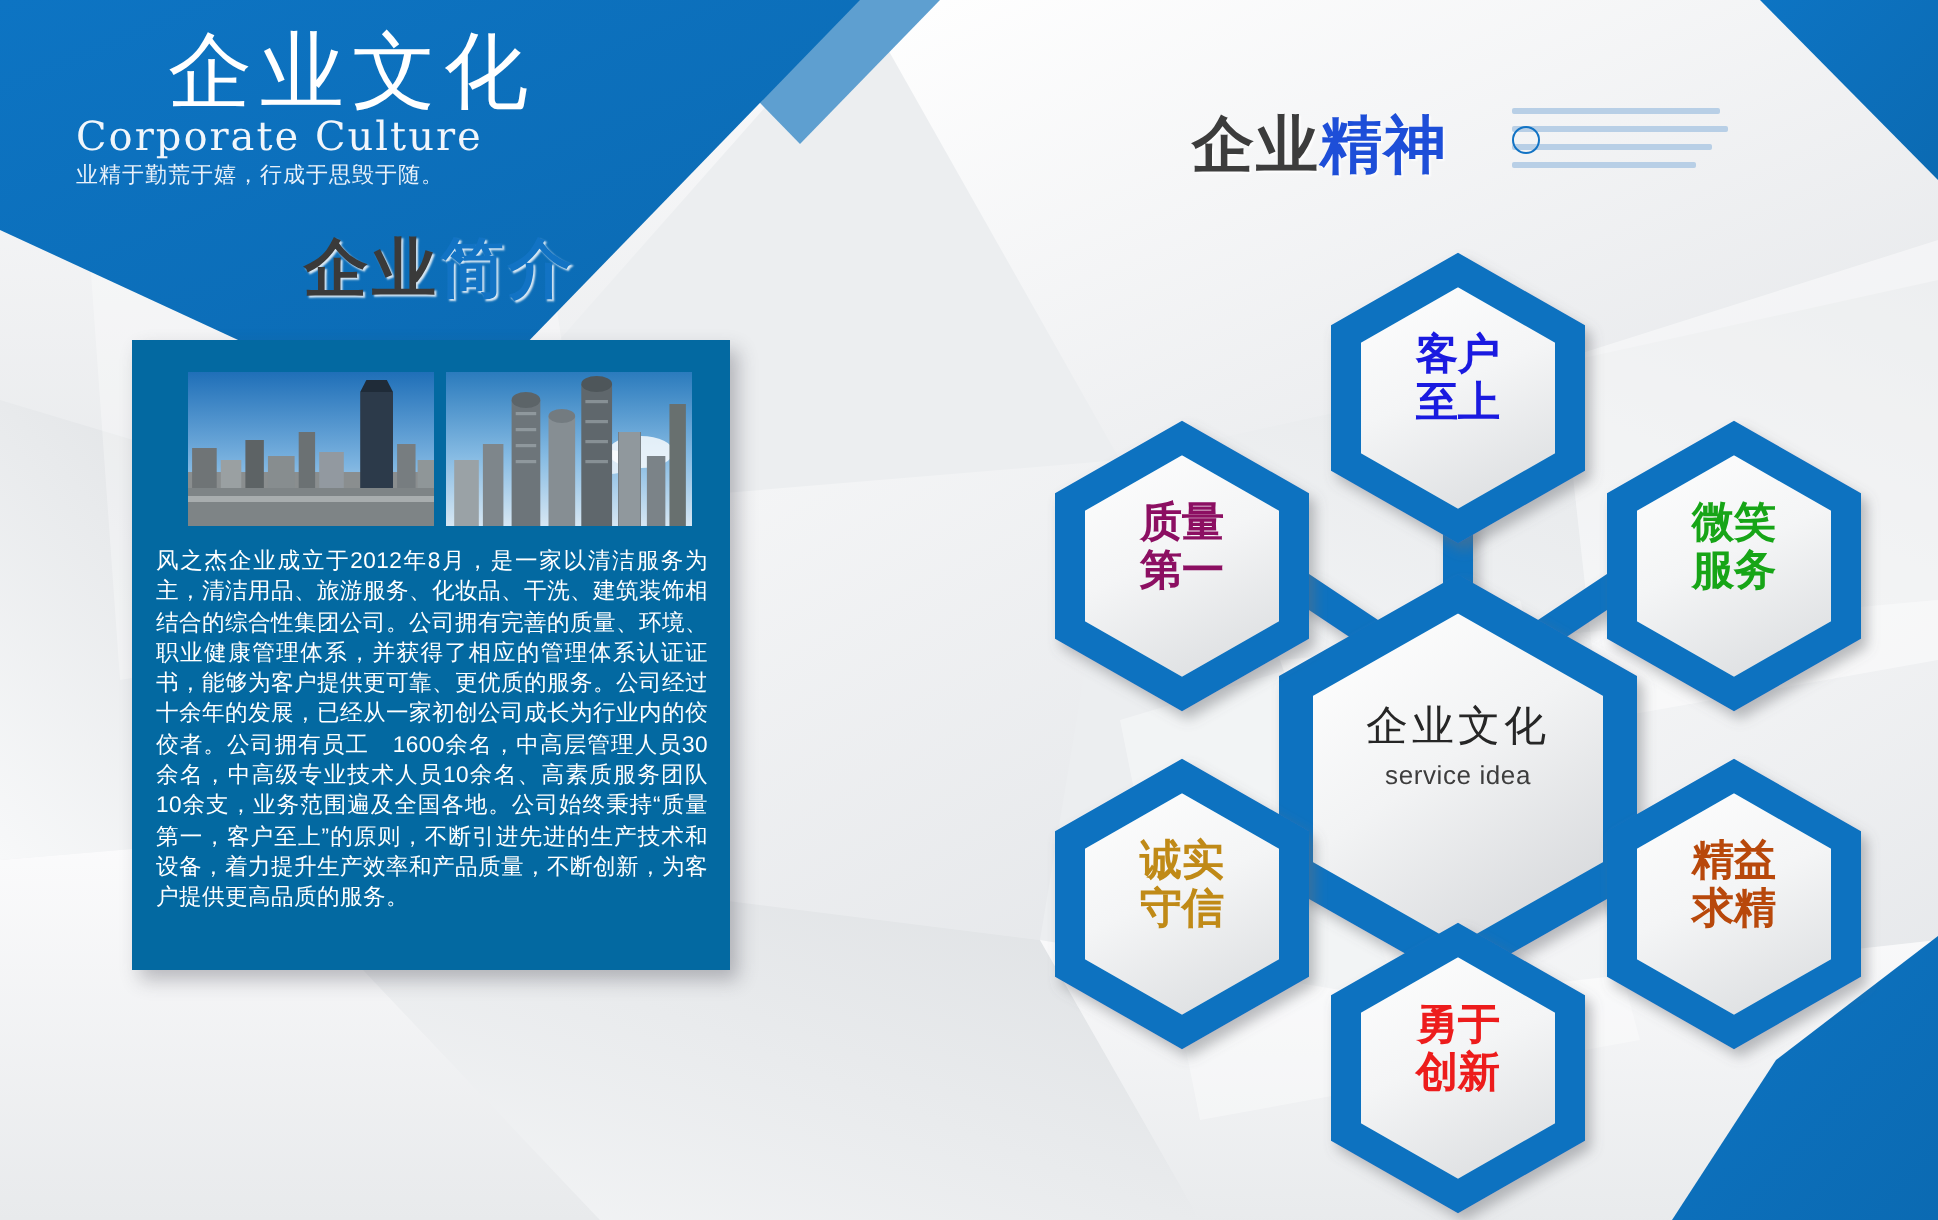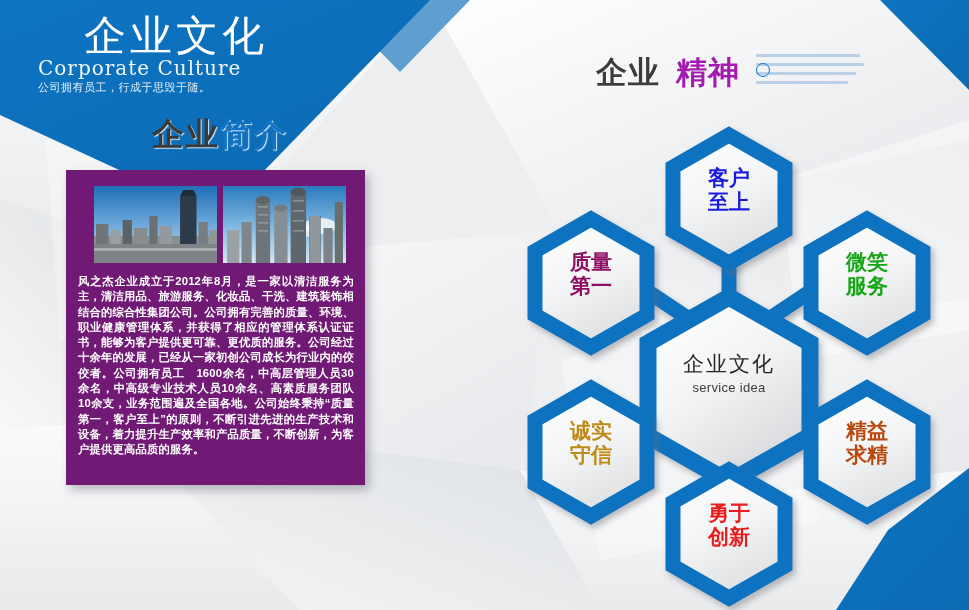--- a/index.html
+++ b/index.html
@@ -39,42 +39,41 @@
     position:absolute;left:152px;top:113px;
     font-size:32px;font-weight:bold;letter-spacing:2px;white-space:nowrap;
     text-shadow:1px 1px 1px rgba(255,255,255,.85);
   }
   .intro-heading .k{color:#3a3a3a;}
   .intro-heading .b{color:#1273c4;}
 
   
   .card{
     position:absolute;left:66px;top:170px;width:299px;height:315px;
-    background:#701a75;
+    background:#0369a1;
     box-shadow:4px 5px 9px rgba(60,60,70,.32);
-    font-weight:bold;
   }
   .card-photos{position:absolute;left:28px;top:16px;width:252px;height:77px;display:flex;gap:6px;}
   .photo{position:relative;flex:1;overflow:hidden;background:#1b3d63;}
   .photo svg{display:block;width:100%;height:100%;}
   .card-text{
     position:absolute;left:12px;top:104px;width:276px;
     font-size:11.3px;line-height:15.3px;color:#ffffff;
     text-align:justify;text-justify:inter-ideograph;
     letter-spacing:.2px;
   }
 
   
   .spirit{position:absolute;left:596px;top:52px;width:330px;height:60px;}
   .spirit-cn{
     position:absolute;left:0;top:0;font-size:31px;font-weight:bold;letter-spacing:1px;
     white-space:nowrap;text-shadow:1px 1px 1px rgba(255,255,255,.8);
   }
   .spirit-cn .k{color:#3c3c3c;}
-  .spirit-cn .b{color:#a21caf;margin-left:16px;}
+  .spirit-cn .b{color:#1d4ed8;}
   .spirit-dot{
     position:absolute;left:160px;top:11px;width:12px;height:12px;border-radius:50%;
     border:1.6px solid #1273c4;
   }
   .spirit-en{
     position:absolute;left:4px;top:39px;font-size:18px;letter-spacing:4.5px;
     color:#1273c4;font-weight:bold;white-space:nowrap;
   }
   .spirit-deco{
     position:absolute;left:160px;top:2px;width:110px;height:30px;
@@ -149,21 +148,21 @@
     <polygon points="330,0 470,0 400,72" fill="#5e9fd0"></polygon>
 
     <polygon points="0,0 430,0 260,175 130,175 0,115" fill="url(#gblue)"></polygon>
     <polygon points="130,175 260,175 195,260" fill="url(#gblue)"></polygon>
     <polygon points="0,115 130,175 60,235" fill="#0a65ac" opacity=".0"></polygon>
   </svg>
 
   <div class="banner">
     <div class="banner-title">企业文化</div>
     <div class="banner-sub">Corporate Culture</div>
-    <div class="banner-motto">公司拥有员工，行成于思毁于随。</div>
+    <div class="banner-motto">业精于勤荒于嬉，行成于思毁于随。</div>
   </div>
 
   <div class="intro-heading">
     <span class="k">企业</span><span class="b">简介</span>
   </div>
 
   <div class="card">
     <div class="card-photos">
       <div class="photo">
         <svg viewBox="0 0 120 77" preserveAspectRatio="none">

